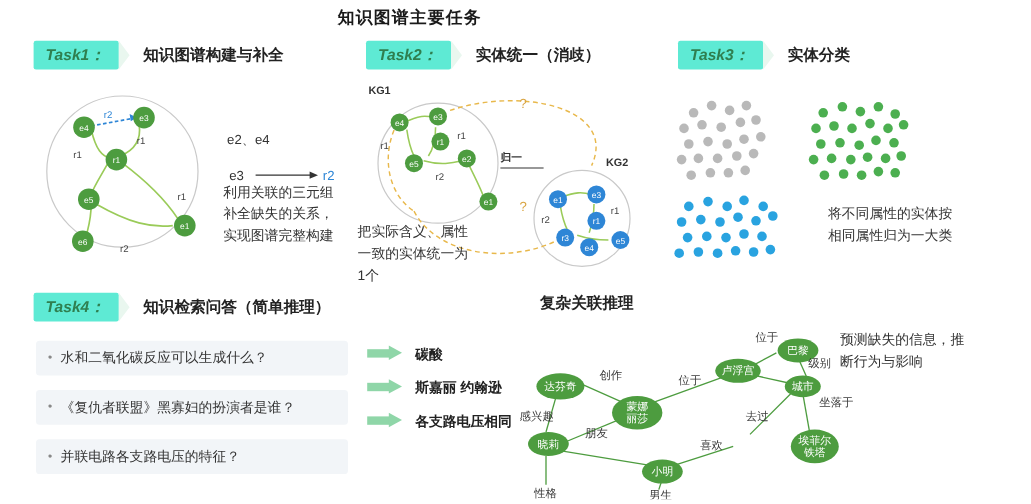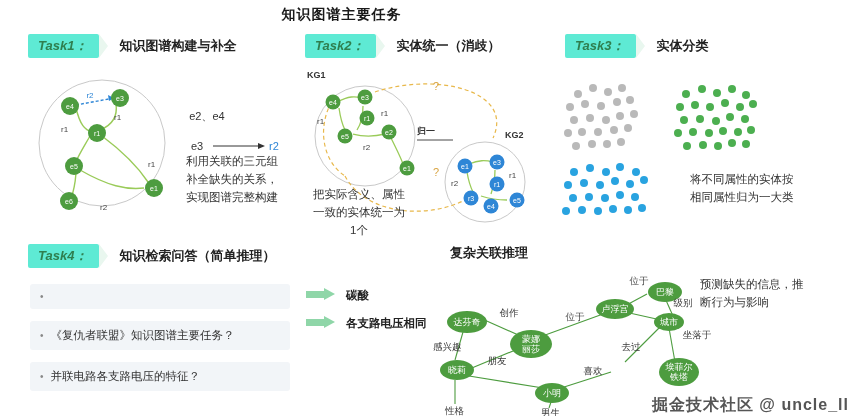--- a/index.html
+++ b/index.html
@@ -148,21 +148,21 @@
         <text class="nd" x="166" y="135" text-anchor="middle">r3</text>
       <circle cx="186" cy="140" r="7.5" fill="#2e86d6"></circle>
         <text class="nd" x="186" y="143" text-anchor="middle">e4</text>
       <circle cx="212" cy="134" r="7.5" fill="#2e86d6"></circle>
         <text class="nd" x="212" y="137" text-anchor="middle">e5</text>
       <text class="lbl" x="146" y="120">r2</text>
       <text class="lbl" x="204" y="112">r1</text>
     </svg>
   </div>
 
-  <div class="abs caption" style="left:313px;top:186px;width:92px;text-align:center;">把实际含义、属性一致的实体统一为1个</div>
+  <div class="abs caption" style="left:298px;top:186px;width:92px;">把实际含义、属性一致的实体统一为1个</div>
 
   <div class="abs tasklabel" style="left:565px;top:34px;">
     <span class="taskpill">Task3：</span>
     <span class="tasktext">实体分类</span>
   </div>
 
   <div class="abs" style="left:560px;top:80px;">
     <svg width="200" height="140" viewBox="0 0 200 140">
       <g fill="#b9b9b9">
         <circle cx="18" cy="14" r="4"></circle>
@@ -248,38 +248,46 @@
   <div class="abs caption" style="left:690px;top:171px;width:104px;">将不同属性的实体按相同属性归为一大类</div>
 
   <div class="abs tasklabel" style="left:28px;top:244px;">
     <span class="taskpill">Task4：</span>
     <span class="tasktext">知识检索问答（简单推理）</span>
   </div>
 
   <div class="abs" style="left:30px;top:284px;width:260px;">
     <div class="qbox" style="margin-bottom:12px;">
       <span class="qdot">•</span>
+      <span>水和二氧化碳反应可以生成什么？</span>
     </div>
     <div class="qbox" style="margin-bottom:12px;">
       <span class="qdot">•</span>
-      <span>《复仇者联盟》知识图谱主要任务？</span>
+      <span>《复仇者联盟》黑寡妇的扮演者是谁？</span>
     </div>
     <div class="qbox">
       <span class="qdot">•</span>
       <span>并联电路各支路电压的特征？</span>
     </div>
   </div>
 
   <div class="abs" style="left:306px;top:288px;">
     <div class="ansrow">
       <span class="arrow">
           <span class="bar"></span>
           <span class="head"></span>
         </span>
       <span class="anstext">碳酸</span>
+    </div>
+    <div class="ansrow">
+      <span class="arrow">
+          <span class="bar"></span>
+          <span class="head"></span>
+        </span>
+      <span class="anstext">斯嘉丽 约翰逊</span>
     </div>
     <div class="ansrow" style="margin-bottom:0;font-family:Liberation Serif, serif;">
       <span class="arrow">
           <span class="bar"></span>
           <span class="head"></span>
         </span>
       <span class="anstext">各支路电压相同</span>
     </div>
   </div>
 
@@ -332,15 +340,14 @@
       <text class="rel" x="272" y="62" text-anchor="middle">坐落于</text>
       <text class="rel" x="206" y="74" text-anchor="middle">去过</text>
       <text class="rel" x="8" y="74">感兴趣</text>
       <text class="rel" x="72" y="88" text-anchor="middle">朋友</text>
       <text class="rel" x="168" y="98" text-anchor="middle">喜欢</text>
       <text class="rel" x="20" y="138">性格</text>
       <text class="rel" x="116" y="140">男生</text>
     </svg>
   </div>
 
-  <div class="abs watermark">掘金技术社区 @ uncle_ll</div>
 
 </div>
 
 </body></html>

